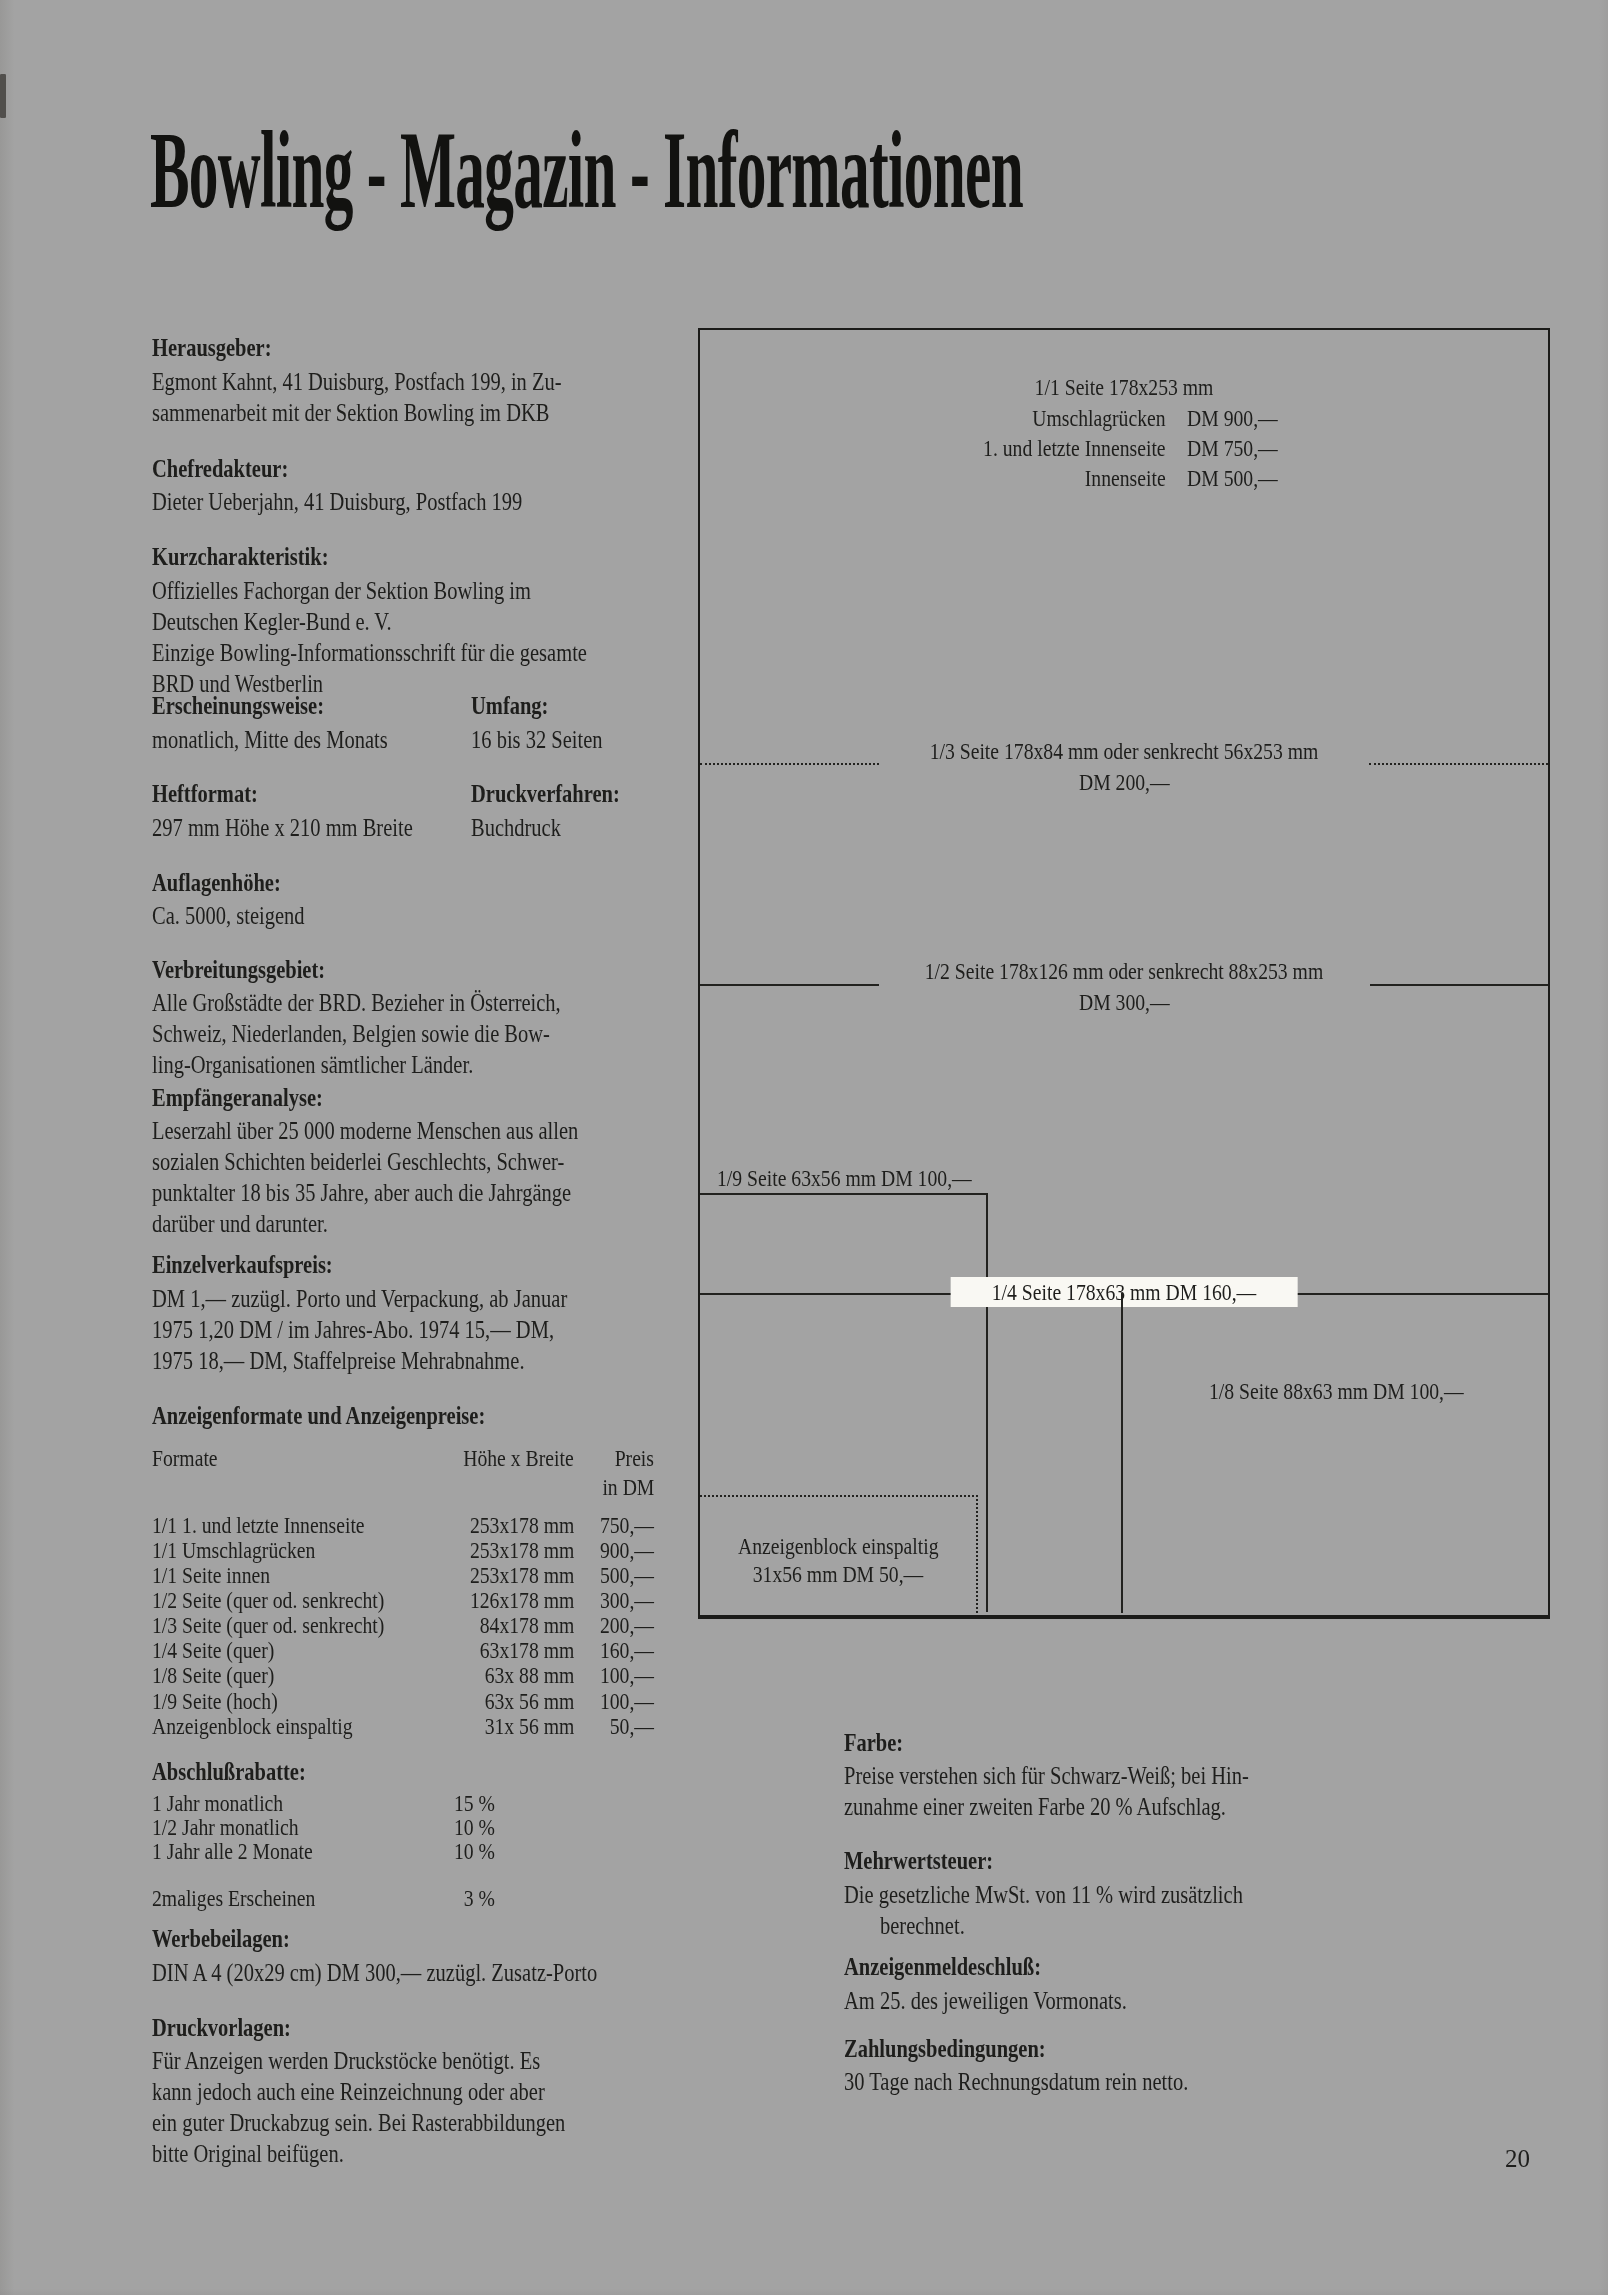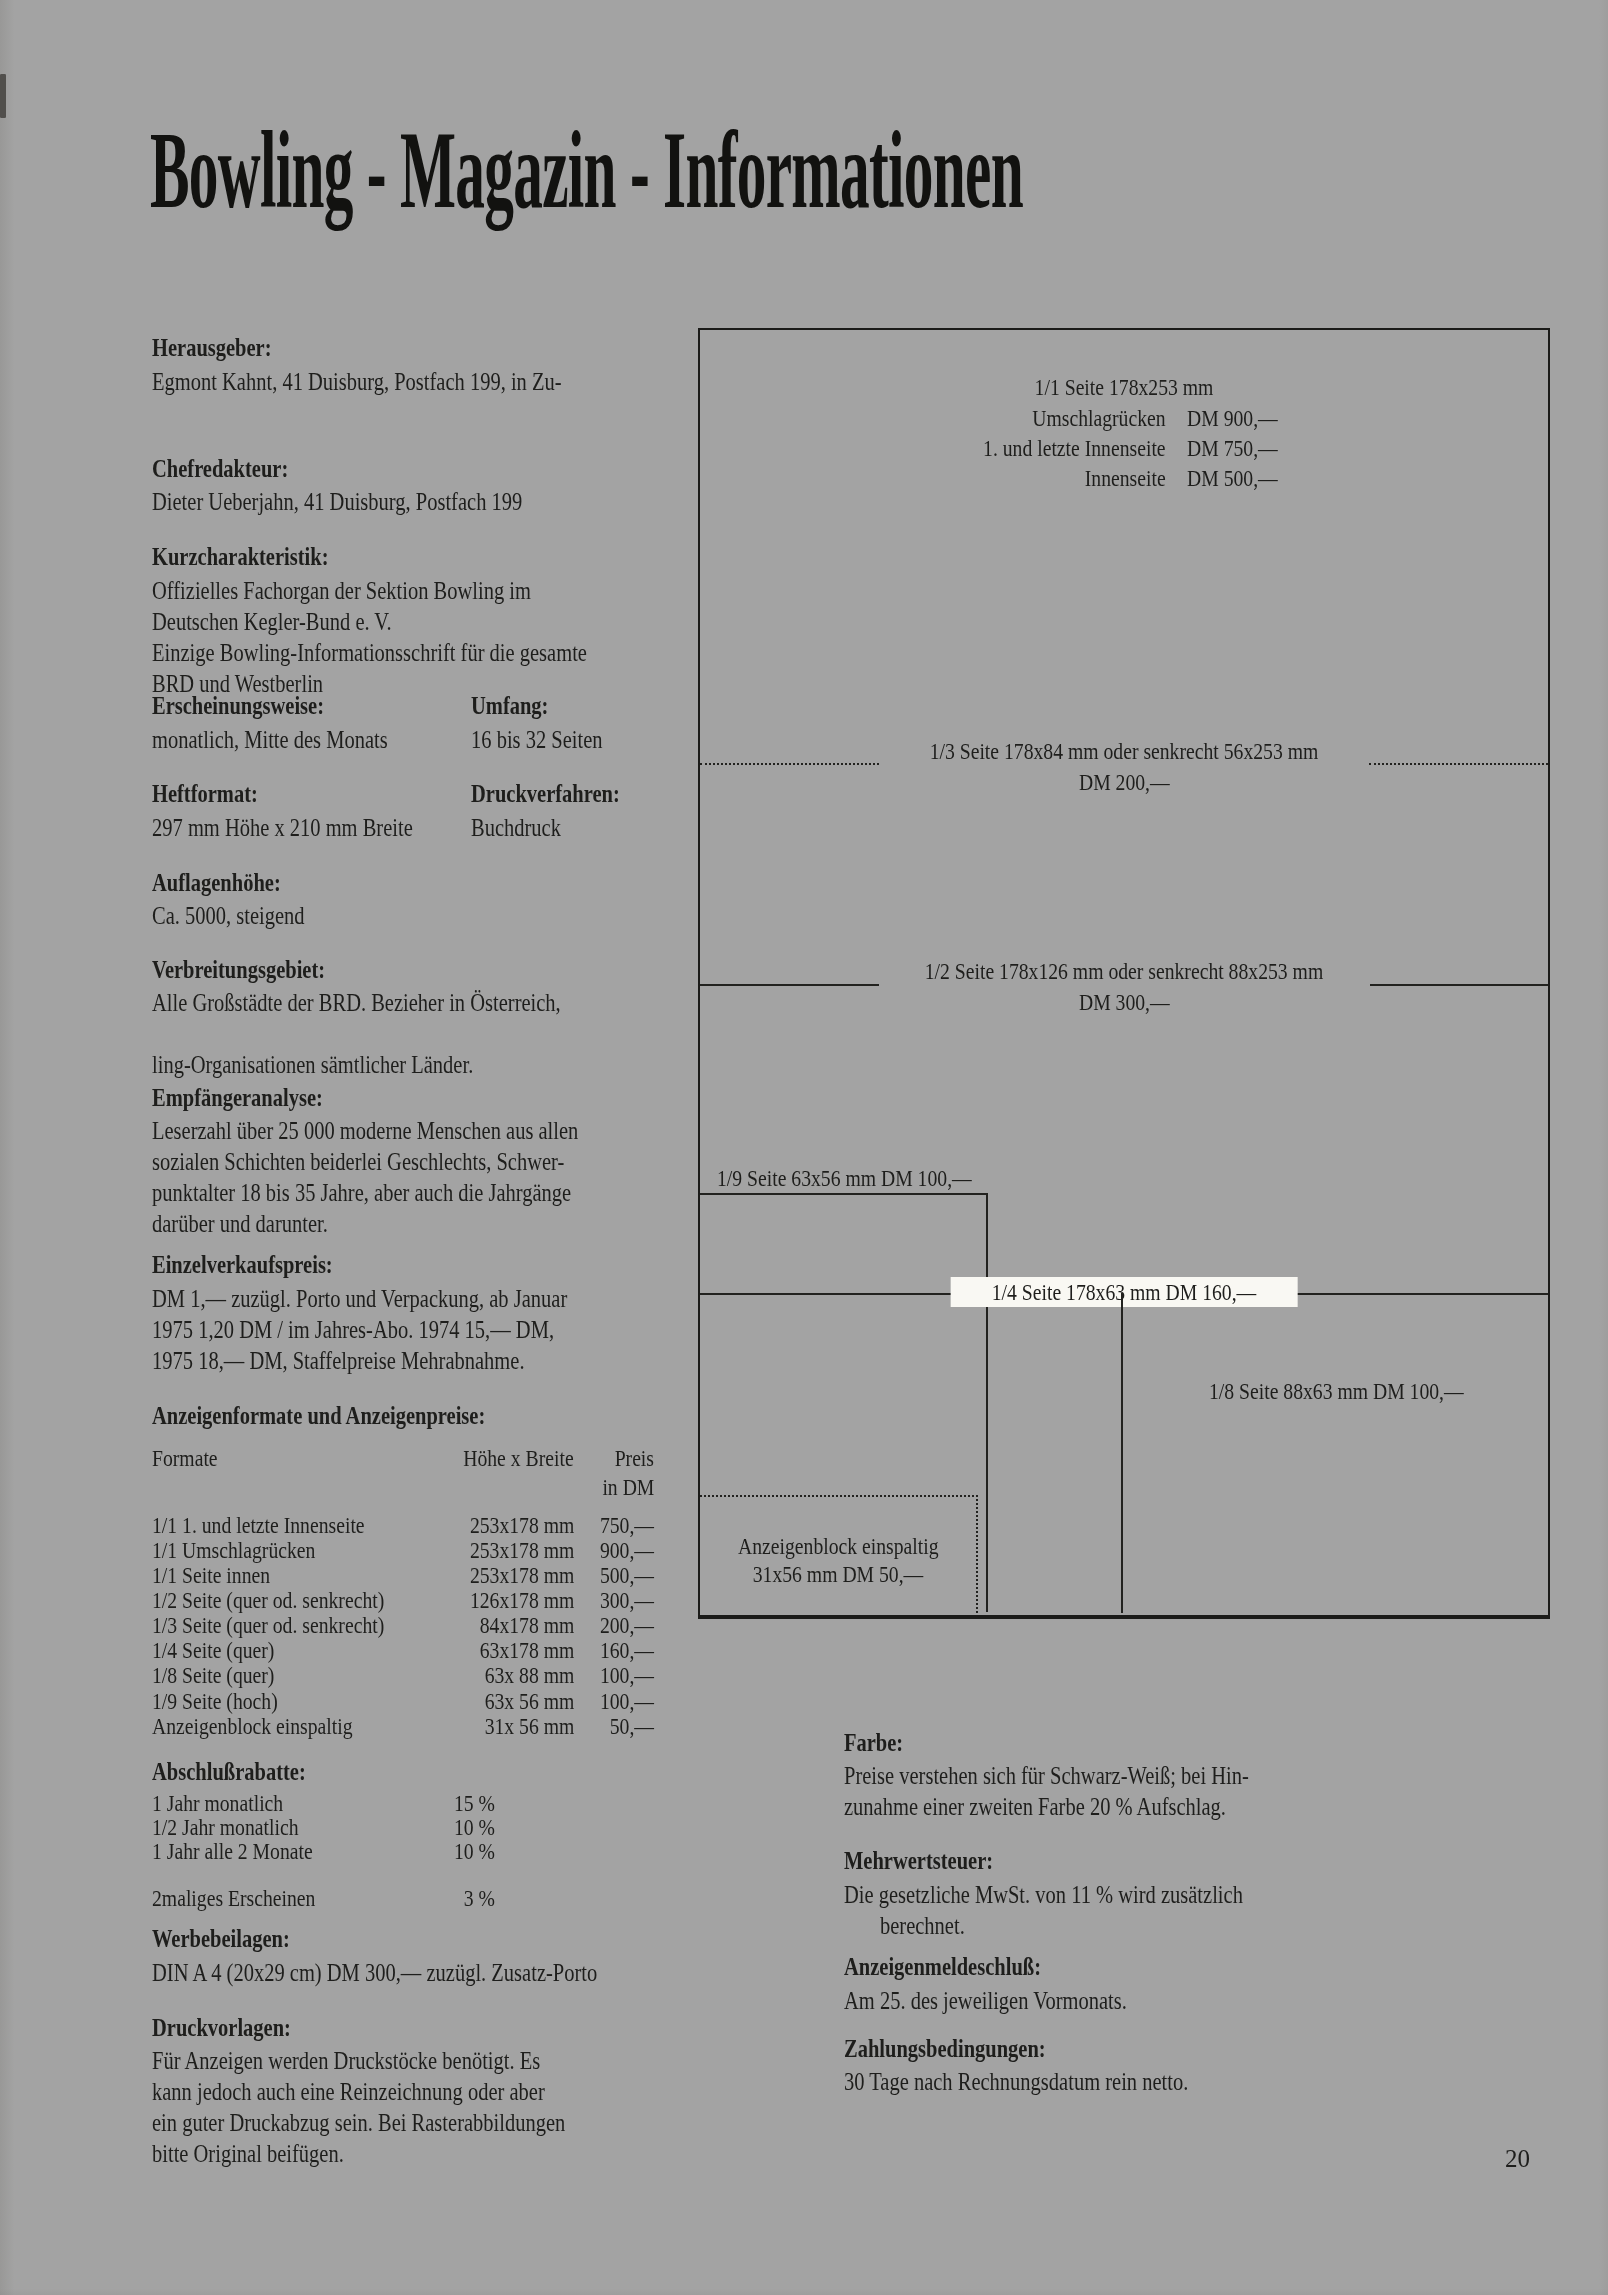--- a/index.html
+++ b/index.html
@@ -48,20 +48,21 @@
 
 <div class="page">
   <div class="smudge"></div>
 
   <div class="title">
     <span class="squeeze">Bowling - Magazin - Informationen</span>
   </div>
 
   <div class="ln hdr" style="left:152px; top:333px;"><span class="cx">Herausgeber:</span></div>
   <div class="ln" style="left:152px; top:367px;"><span class="cx">Egmont Kahnt, 41 Duisburg, Postfach 199, in Zu-</span></div>
+  <div class="ln" style="left:152px; top:398px;"><span class="cx">sammenarbeit mit der Sektion Bowling im DKB</span></div>
 
   <div class="ln hdr" style="left:152px; top:454px;"><span class="cx">Chefredakteur:</span></div>
   <div class="ln" style="left:152px; top:487px;"><span class="cx">Dieter Ueberjahn, 41 Duisburg, Postfach 199</span></div>
 
   <div class="ln hdr" style="left:152px; top:542px;"><span class="cx">Kurzcharakteristik:</span></div>
   <div class="ln" style="left:152px; top:576px;"><span class="cx">Offizielles Fachorgan der Sektion Bowling im</span></div>
   <div class="ln" style="left:152px; top:607px;"><span class="cx">Deutschen Kegler-Bund e. V.</span></div>
   <div class="ln" style="left:152px; top:638px;"><span class="cx">Einzige Bowling-Informationsschrift für die gesamte</span></div>
   <div class="ln" style="left:152px; top:669px;"><span class="cx">BRD und Westberlin</span></div>
 
@@ -73,20 +74,21 @@
   <div class="ln hdr" style="left:152px; top:779px;"><span class="cx">Heftformat:</span></div>
   <div class="ln hdr" style="left:471px; top:779px;"><span class="cx">Druckverfahren:</span></div>
   <div class="ln" style="left:152px; top:813px;"><span class="cx">297 mm Höhe x 210 mm Breite</span></div>
   <div class="ln" style="left:471px; top:813px;"><span class="cx">Buchdruck</span></div>
 
   <div class="ln hdr" style="left:152px; top:868px;"><span class="cx">Auflagenhöhe:</span></div>
   <div class="ln" style="left:152px; top:901px;"><span class="cx">Ca. 5000, steigend</span></div>
 
   <div class="ln hdr" style="left:152px; top:955px;"><span class="cx">Verbreitungsgebiet:</span></div>
   <div class="ln" style="left:152px; top:988px;"><span class="cx">Alle Großstädte der BRD. Bezieher in Österreich,</span></div>
+  <div class="ln" style="left:152px; top:1019px;"><span class="cx">Schweiz, Niederlanden, Belgien sowie die Bow-</span></div>
   <div class="ln" style="left:152px; top:1050px;"><span class="cx">ling-Organisationen sämtlicher Länder.</span></div>
 
   <div class="ln hdr" style="left:152px; top:1083px;"><span class="cx">Empfängeranalyse:</span></div>
   <div class="ln" style="left:152px; top:1116px;"><span class="cx">Leserzahl über 25 000 moderne Menschen aus allen</span></div>
   <div class="ln" style="left:152px; top:1147px;"><span class="cx">sozialen Schichten beiderlei Geschlechts, Schwer-</span></div>
   <div class="ln" style="left:152px; top:1178px;"><span class="cx">punktalter 18 bis 35 Jahre, aber auch die Jahrgänge</span></div>
   <div class="ln" style="left:152px; top:1209px;"><span class="cx">darüber und darunter.</span></div>
 
   <div class="ln hdr" style="left:152px; top:1250px;"><span class="cx">Einzelverkaufspreis:</span></div>
   <div class="ln" style="left:152px; top:1284px;"><span class="cx">DM 1,— zuzügl. Porto und Verpackung, ab Januar</span></div>

